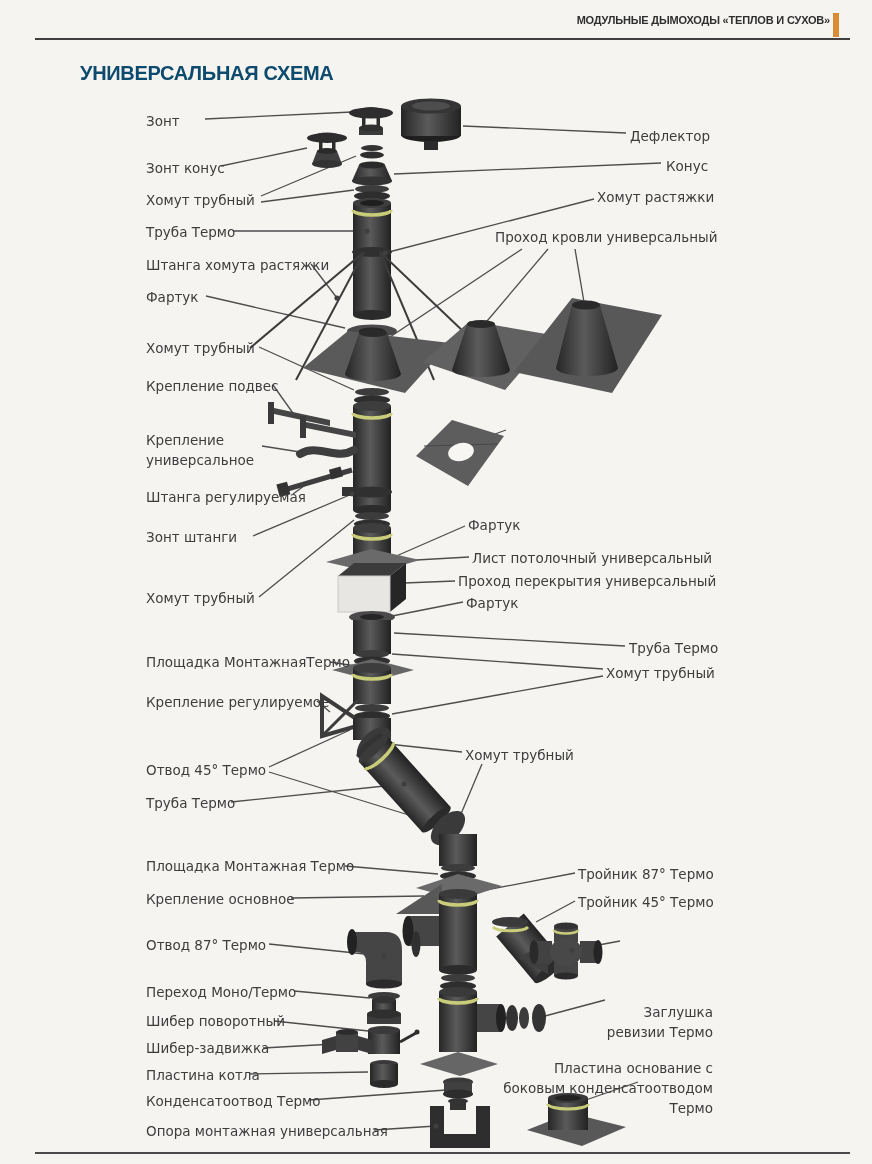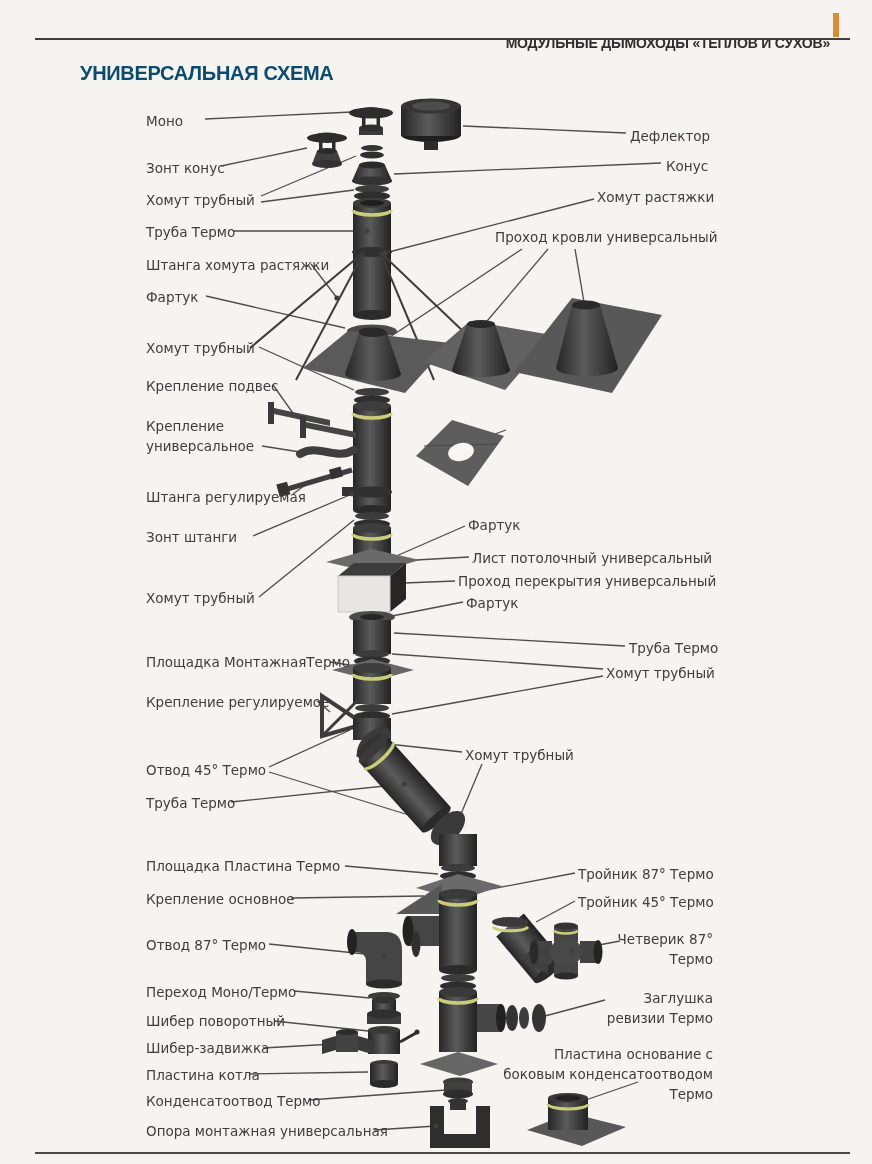--- a/index.html
+++ b/index.html
@@ -1,28 +1,28 @@
 <!DOCTYPE html>
 <html><head>
 <meta charset="utf-8">
 <style>
   html,body{margin:0;padding:0;background:#e9e8e6;}
   .page{position:relative;width:872px;height:1164px;background:#f5f4f1;overflow:hidden;
         font-family:"Liberation Sans",sans-serif;}
-  .brand{position:absolute;top:14px;right:42px;font-size:14px;font-weight:bold;
-         letter-spacing:-0.2px;color:#2e2e2e;white-space:nowrap;margin-top:21px;}
+  .brand{position:absolute;top:14px;right:42px;font-size:11px;font-weight:bold;
+         letter-spacing:-0.2px;color:#2e2e2e;white-space:nowrap;}
   .brand-bar{position:absolute;top:13px;right:33px;width:6px;height:24px;}
   .rule-top{position:absolute;top:38px;left:35px;width:815px;height:2px;background:#3f3f3f;}
   .rule-bottom{position:absolute;top:1152px;left:35px;width:815px;height:2px;background:#4a4a4a;}
   .title{position:absolute;top:62px;left:80px;font-size:20px;font-weight:bold;
          letter-spacing:-0.3px;color:#0c4a6e;}
   .art{position:absolute;top:0;left:0;}
   .lbl{position:absolute;font-family:"DejaVu Sans",sans-serif;font-size:13.5px;
        color:#3d3d3d;white-space:nowrap;line-height:18px;}
-  .lbl.wrap{white-space:normal;line-height:20px;}
+  .lbl.wrap{white-space:normal;line-height:20px;margin-top:14px;}
   .lbl.r{text-align:right;}
 </style>
 </head>
 <body>
 
 <div class="page">
 
   <div class="brand">МОДУЛЬНЫЕ ДЫМОХОДЫ «ТЕПЛОВ И СУХОВ»</div>
   <div class="brand-bar" id="accentBar" style="background: rgb(217, 140, 51);"></div>
   <div class="rule-top"></div>
@@ -394,37 +394,37 @@
       <circle cx="337" cy="298" r="2.6"></circle>
       <circle cx="385" cy="253" r="2.6"></circle>
       <circle cx="404" cy="784" r="2.6"></circle>
       <circle cx="384" cy="956" r="2.6"></circle>
       <circle cx="436" cy="1126" r="2.6"></circle>
       <circle cx="572" cy="950" r="2.6"></circle>
       <circle cx="352" cy="494" r="2.4"></circle>
     </g>
   </svg>
 
-  <div class="lbl" style="left:146px;top:112px">Моно</div>
+  <div class="lbl" style="left:146px;top:112px">Зонт</div>
   <div class="lbl" style="left:146px;top:159px">Зонт конус</div>
   <div class="lbl" style="left:146px;top:191px">Хомут трубный</div>
   <div class="lbl" style="left:146px;top:223px">Труба Термо</div>
   <div class="lbl" style="left:146px;top:256px">Штанга хомута растяжки</div>
   <div class="lbl" style="left:146px;top:288px">Фартук</div>
   <div class="lbl" style="left:146px;top:339px">Хомут трубный</div>
   <div class="lbl" style="left:146px;top:377px">Крепление подвес</div>
   <div class="lbl wrap" style="left:146px;top:416px;width:122px">Крепление универсальное</div>
   <div class="lbl" style="left:146px;top:488px">Штанга регулируемая</div>
   <div class="lbl" style="left:146px;top:528px">Зонт штанги</div>
   <div class="lbl" style="left:146px;top:589px">Хомут трубный</div>
   <div class="lbl" style="left:146px;top:653px">Площадка МонтажнаяТермо</div>
   <div class="lbl" style="left:146px;top:693px">Крепление регулируемое</div>
   <div class="lbl" style="left:146px;top:761px">Отвод 45° Термо</div>
   <div class="lbl" style="left:146px;top:794px">Труба Термо</div>
-  <div class="lbl" style="left:146px;top:857px">Площадка Пластина Термо</div>
+  <div class="lbl" style="left:146px;top:857px">Площадка Монтажная Термо</div>
   <div class="lbl" style="left:146px;top:890px">Крепление основное</div>
   <div class="lbl" style="left:146px;top:936px">Отвод 87° Термо</div>
   <div class="lbl" style="left:146px;top:983px">Переход Моно/Термо</div>
   <div class="lbl" style="left:146px;top:1012px">Шибер поворотный</div>
   <div class="lbl" style="left:146px;top:1039px">Шибер-задвижка</div>
   <div class="lbl" style="left:146px;top:1066px">Пластина котла</div>
   <div class="lbl" style="left:146px;top:1092px">Конденсатоотвод Термо</div>
   <div class="lbl" style="left:146px;top:1122px">Опора монтажная универсальная</div>
 
   <div class="lbl" style="left:630px;top:127px">Дефлектор</div>
@@ -433,17 +433,16 @@
   <div class="lbl" style="left:495px;top:228px">Проход кровли универсальный</div>
   <div class="lbl" style="left:468px;top:516px">Фартук</div>
   <div class="lbl" style="left:472px;top:549px">Лист потолочный универсальный</div>
   <div class="lbl" style="left:458px;top:572px">Проход перекрытия универсальный</div>
   <div class="lbl" style="left:466px;top:594px">Фартук</div>
   <div class="lbl" style="left:629px;top:639px">Труба Термо</div>
   <div class="lbl" style="left:606px;top:664px">Хомут трубный</div>
   <div class="lbl" style="left:465px;top:746px">Хомут трубный</div>
   <div class="lbl" style="left:578px;top:865px">Тройник 87° Термо</div>
   <div class="lbl" style="left:578px;top:893px">Тройник 45° Термо</div>
-  <div class="lbl wrap r" style="left:601px;top:929px;width:112px">Четверик 87° Термо</div>
   <div class="lbl wrap r" style="left:497px;top:1044px;width:216px">Пластина основание с боковым конденсатоотводом Термо</div>
   <div class="lbl wrap r" style="left:601px;top:988px;width:112px">Заглушка ревизии Термо</div>
 
 </div>
 
 </body></html>

